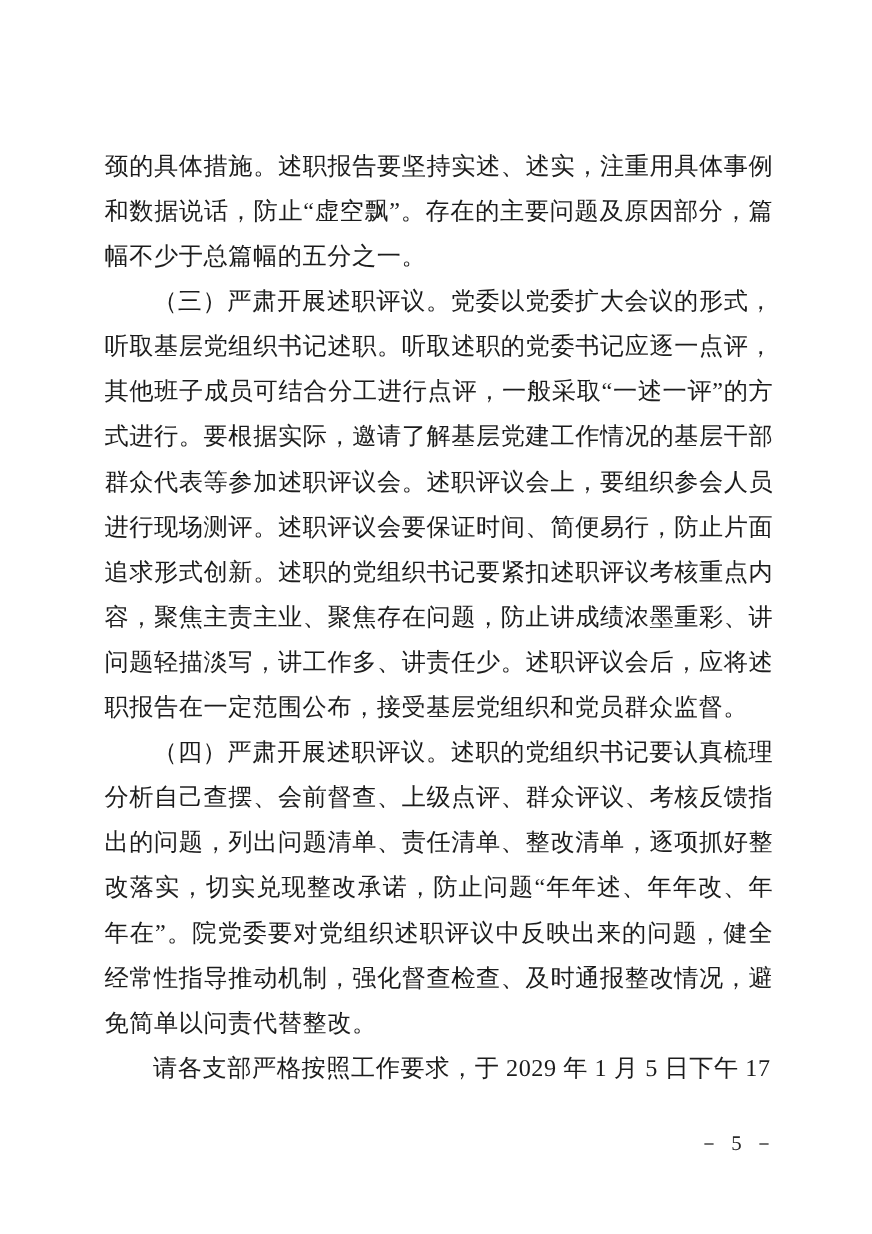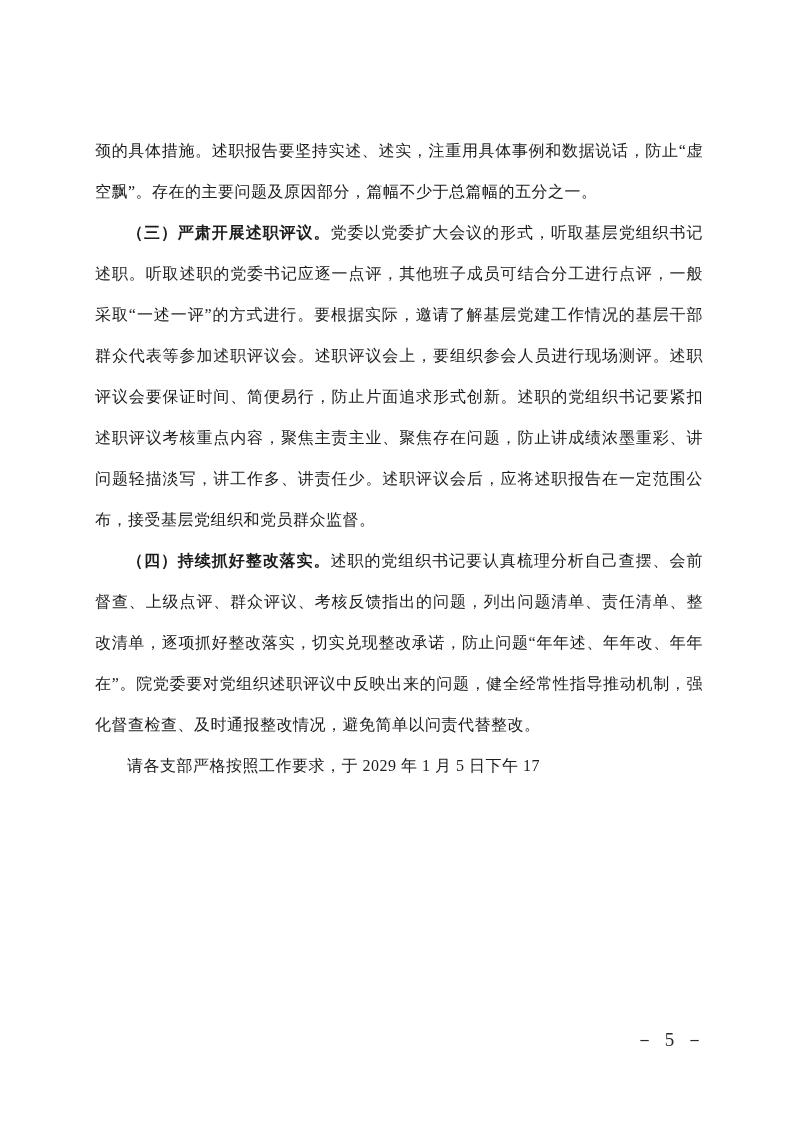--- a/index.html
+++ b/index.html
@@ -15,36 +15,36 @@
     background: #ffffff;
     overflow: hidden;
     color: #1c1c1c;
     font-family: "Liberation Serif", "DejaVu Serif", serif;
   }
   .doc-body {
     position: absolute;
     left: 95px;
     top: 130px;
     width: 608px;
-    font-size: 16px;
+    font-size: 22px;
     line-height: 41px;
     text-align: justify;
     text-justify: inter-ideograph;
     letter-spacing: 0.5px;
   }
   .para {
     margin: 0;
     padding: 0;
     text-indent: 2em;
   }
   .para.no-indent {
     text-indent: 0;
   }
   .para-lead {
-    font-weight: bold;
+    font-weight: normal;
   }
   .page-number {
     position: absolute;
     top: 1026px;
     right: 86px;
     font-size: 19px;
     line-height: 28px;
     letter-spacing: 3px;
     color: #2a2a2a;
     font-family: "Liberation Serif", "DejaVu Serif", serif;
@@ -59,21 +59,21 @@
 
     <p class="para no-indent">
       <span>颈的具体措施。述职报告要坚持实述、述实，注重用具体事例和数据说话，防止“虚空飘”。存在的主要问题及原因部分，篇幅不少于总篇幅的五分之一。</span>
     </p>
 
     <p class="para">
       <span class="para-lead">（三）严肃开展述职评议。</span><span>党委以党委扩大会议的形式，听取基层党组织书记述职。听取述职的党委书记应逐一点评，其他班子成员可结合分工进行点评，一般采取“一述一评”的方式进行。要根据实际，邀请了解基层党建工作情况的基层干部群众代表等参加述职评议会。述职评议会上，要组织参会人员进行现场测评。述职评议会要保证时间、简便易行，防止片面追求形式创新。述职的党组织书记要紧扣述职评议考核重点内容，聚焦主责主业、聚焦存在问题，防止讲成绩浓墨重彩、讲问题轻描淡写，讲工作多、讲责任少。述职评议会后，应将述职报告在一定范围公布，接受基层党组织和党员群众监督。</span>
     </p>
 
     <p class="para">
-      <span class="para-lead">（四）持续抓好整改落实。</span><span>述职的党组织书记要认真梳理分析自己查摆、会前督查、上级点评、群众评议、考核反馈指出的问题，列出问题清单、责任清单、整改清单，逐项抓好整改落实，切实兑现整改承诺，防止问题“年年述、年年改、年年在”。院党委要对党组织述职评议中反映出来的问题，健全经常性指导推动机制，强化督查检查、及时通报整改情况，避免简单以问责代替整改。</span>
+      <span class="para-lead">（四）严肃开展述职评议。</span><span>述职的党组织书记要认真梳理分析自己查摆、会前督查、上级点评、群众评议、考核反馈指出的问题，列出问题清单、责任清单、整改清单，逐项抓好整改落实，切实兑现整改承诺，防止问题“年年述、年年改、年年在”。院党委要对党组织述职评议中反映出来的问题，健全经常性指导推动机制，强化督查检查、及时通报整改情况，避免简单以问责代替整改。</span>
     </p>
 
     <p class="para">
       <span>请各支部严格按照工作要求，于 2029 年 1 月 5 日下午 17</span>
     </p>
 
   </div>
 
   <div class="page-number">－ 5 －</div>
 </div>

